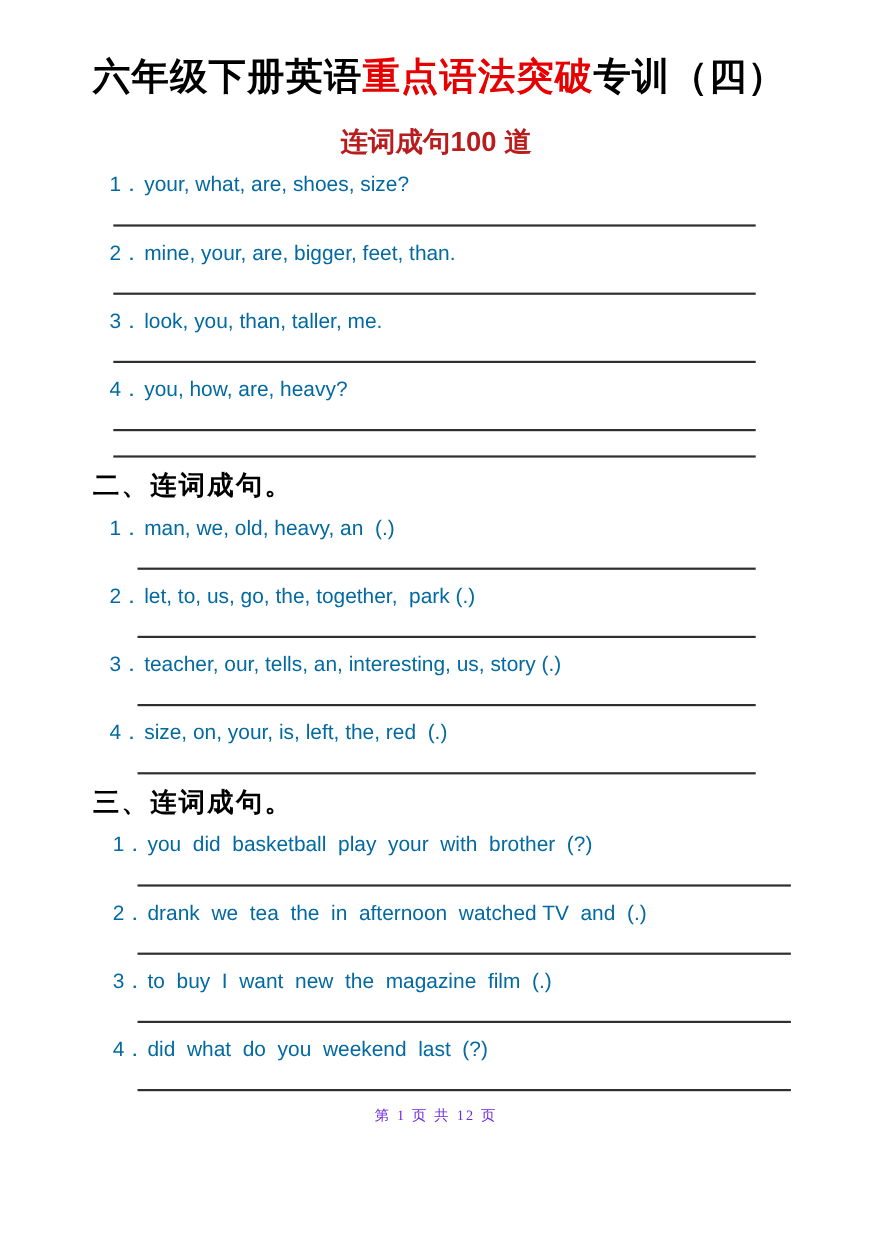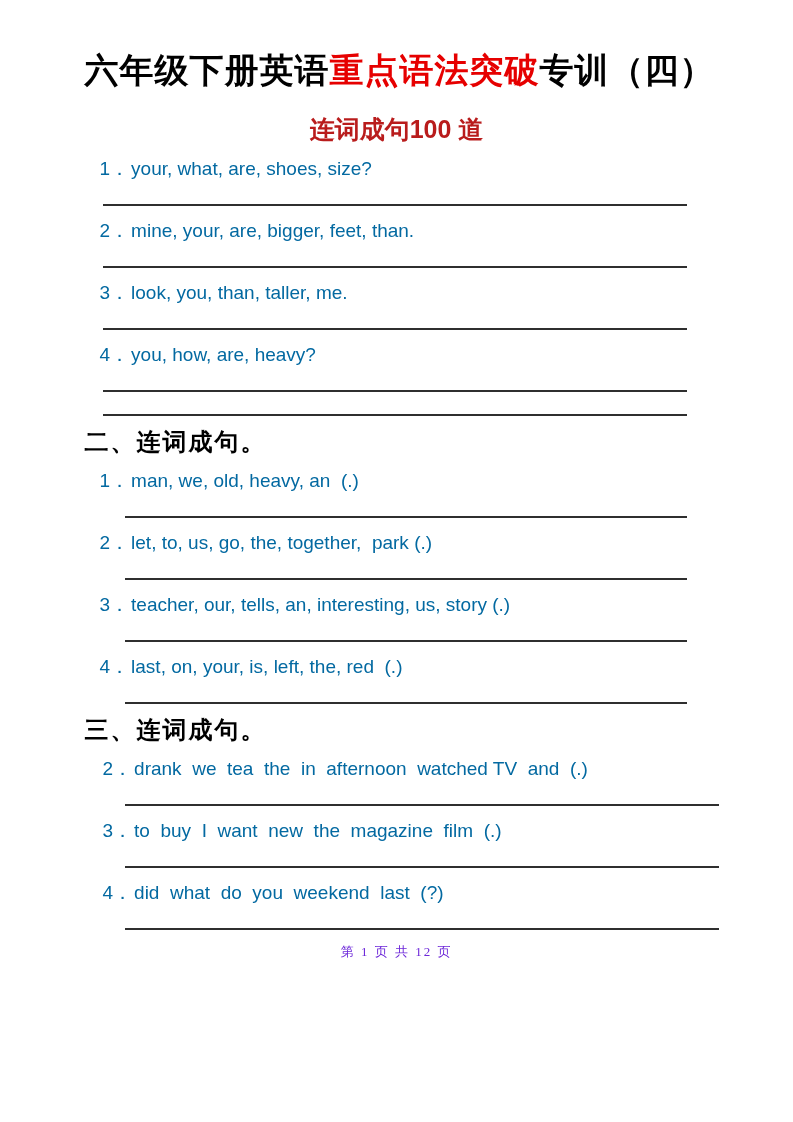--- a/index.html
+++ b/index.html
@@ -115,28 +115,32 @@
     </div>
     <div class="q-item">
       <p class="q-text"><span class="q-num">2．</span><span class="q-body">let, to, us, go, the, together,  park (.)</span></p>
       <div class="answer-line"></div>
     </div>
     <div class="q-item">
       <p class="q-text"><span class="q-num">3．</span><span class="q-body">teacher, our, tells, an, interesting, us, story (.)</span></p>
       <div class="answer-line"></div>
     </div>
     <div class="q-item">
-      <p class="q-text"><span class="q-num">4．</span><span class="q-body">last, on, your, is, left, the, red  (.)</span></p>
+      <p class="q-text"><span class="q-num">4．</span><span class="q-body">size, on, your, is, left, the, red  (.)</span></p>
       <div class="answer-line"></div>
     </div>
   </section>
 
   <section class="sec sec3">
     <h3 class="sec-header">三、连词成句。</h3>
 
+    <div class="q-item">
+      <p class="q-text"><span class="q-num">1．</span><span class="q-body">you  did  basketball  play  your  with  brother  (?)</span></p>
+      <div class="answer-line"></div>
+    </div>
     <div class="q-item">
       <p class="q-text"><span class="q-num">2．</span><span class="q-body">drank  we  tea  the  in  afternoon  watched TV  and  (.)</span></p>
       <div class="answer-line"></div>
     </div>
     <div class="q-item">
       <p class="q-text"><span class="q-num">3．</span><span class="q-body">to  buy  I  want  new  the  magazine  film  (.)</span></p>
       <div class="answer-line"></div>
     </div>
     <div class="q-item">
       <p class="q-text"><span class="q-num">4．</span><span class="q-body">did  what  do  you  weekend  last  (?)</span></p>

